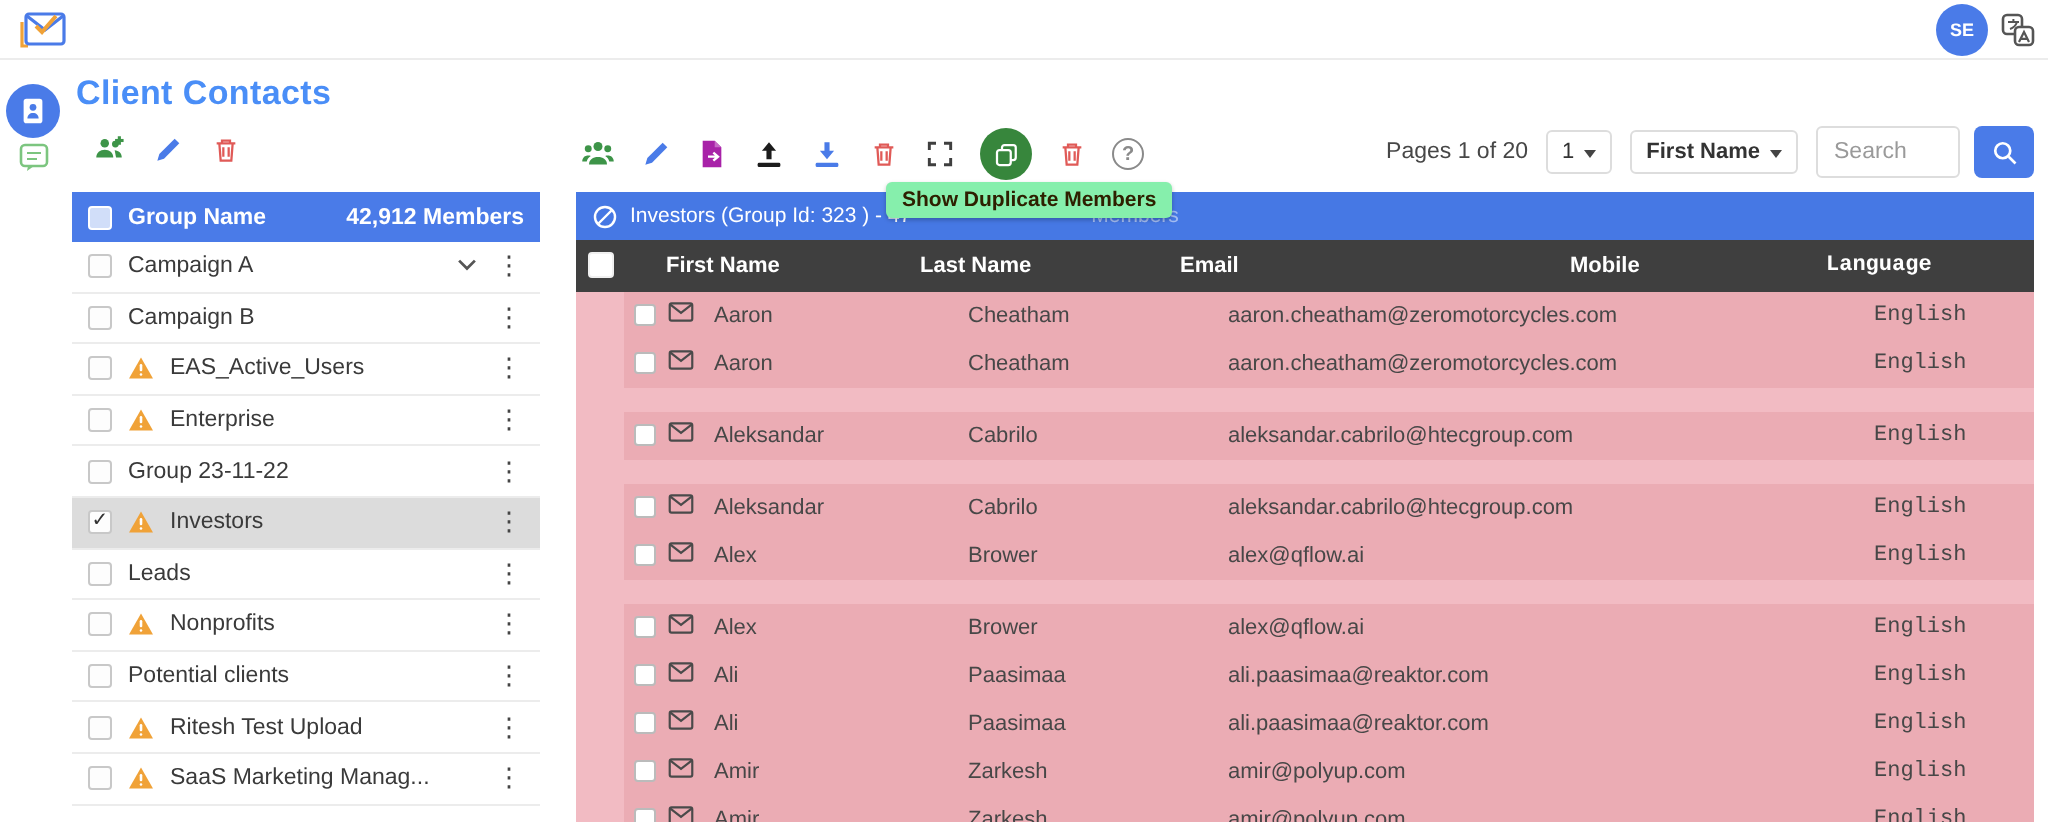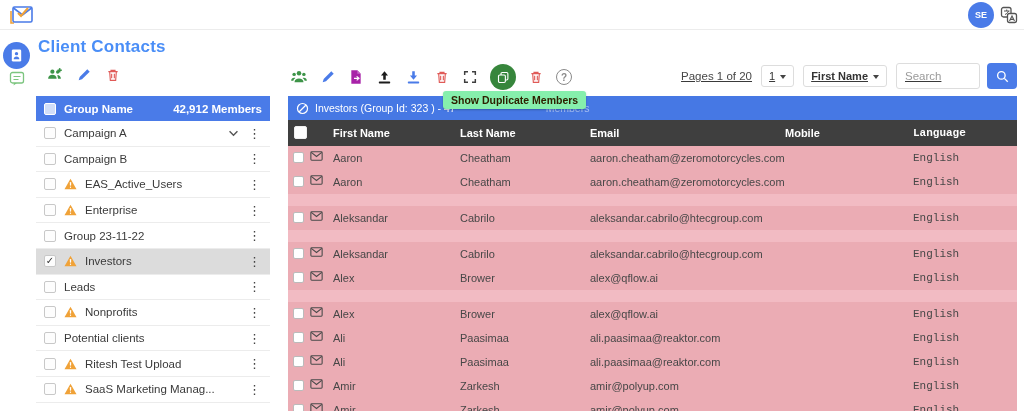--- a/index.html
+++ b/index.html
@@ -36,27 +36,27 @@
   .group-toolbar { position:absolute; left:46px; top:66px; display:flex;
     align-items:center; gap:13px; }
   .member-toolbar { position:absolute; left:290px; top:62px; height:30px;
     display:flex; align-items:center; gap:12px; }
   .icon-btn { background:none; border:none; padding:0; cursor:pointer;
     display:flex; align-items:center; justify-content:center; }
   .circle-green { width:26px; height:26px; border-radius:50%; background:#37863c; }
 
   
   .pagination { position:absolute; right:7px; top:61px; height:30px;
-    display:flex; align-items:center; gap:9px;text-decoration:underline; }
+    display:flex; align-items:center; gap:9px; }
   .pages-label { font-size:11.5px; color:#474747; }
   .select-box { display:flex; align-items:center; gap:5px; border:1px solid #ddd;
     border-radius:3px; padding:4px 7px; font-size:11px; color:#333;
     background:#fff; cursor:pointer; white-space:nowrap; }
   .select-box .caret { color:#444; }
-  .search-input { width:84px; height:26px; border:1px solid #ddd; border-radius:3px;
+  .search-input { width:72px; height:26px; border:1px solid #ddd; border-radius:3px;
     padding:0 8px; font-size:11.5px; color:#333; outline:none;
     font-family:"Liberation Sans",sans-serif; }
   .search-input::placeholder { color:#9a9a9a; }
   .search-btn { width:30px; height:26px; border:none; border-radius:4px;
     background:#4a7be8; cursor:pointer; display:flex; align-items:center;
     justify-content:center; margin-left:-2px; }
 
   
   .sidebar { position:absolute; left:36px; top:96px; width:234px; }
   .sb-header { height:25px; background:#4a7be8; color:#fff; display:flex;
@@ -84,21 +84,21 @@
     align-items:center; padding:0 8px; font-size:10.5px; }
   .tbar-text { margin-left:6px; white-space:nowrap; }
   .tbar-tail { opacity:.5; margin-left:90px; }
   .thead { position:relative; height:26px; background:#3f3f3f; color:#fff;
     font-size:11px; font-weight:600; }
   .thead .cb { position:absolute; left:6px; top:6px; width:13px; height:13px;
     border-color:#f0f0f0; background:#fff; }
   .hc { position:absolute; top:7px; }
   .c0{ left:45px; } .c1{ left:172px; } .c2{ left:302px; }
   .c3{ left:497px; } .c4{ left:625px;font-family:Liberation Mono, monospace; }
-  .tbody { height:265px; overflow:hidden; background:#f2bbc3; }
+  .tbody { height:265px; overflow:hidden; background:#f2bbc3;padding-left:24px; }
   .trow { position:relative; height:24px; background:#ebacb4; font-size:11px;
     color:#474747; }
   .trow.gap { margin-top:12px;text-align:center; }
   .trow .cb { position:absolute; left:5px; top:6px; width:11px; height:11px;
     border-color:#bbb; background:#fff; }
   .row-mail { position:absolute; left:22px; top:5px; }
   .cell { position:absolute; top:6px; white-space:nowrap; }
 
   
   .tooltip { position:absolute; left:443px; top:91px; background:#86efac;

